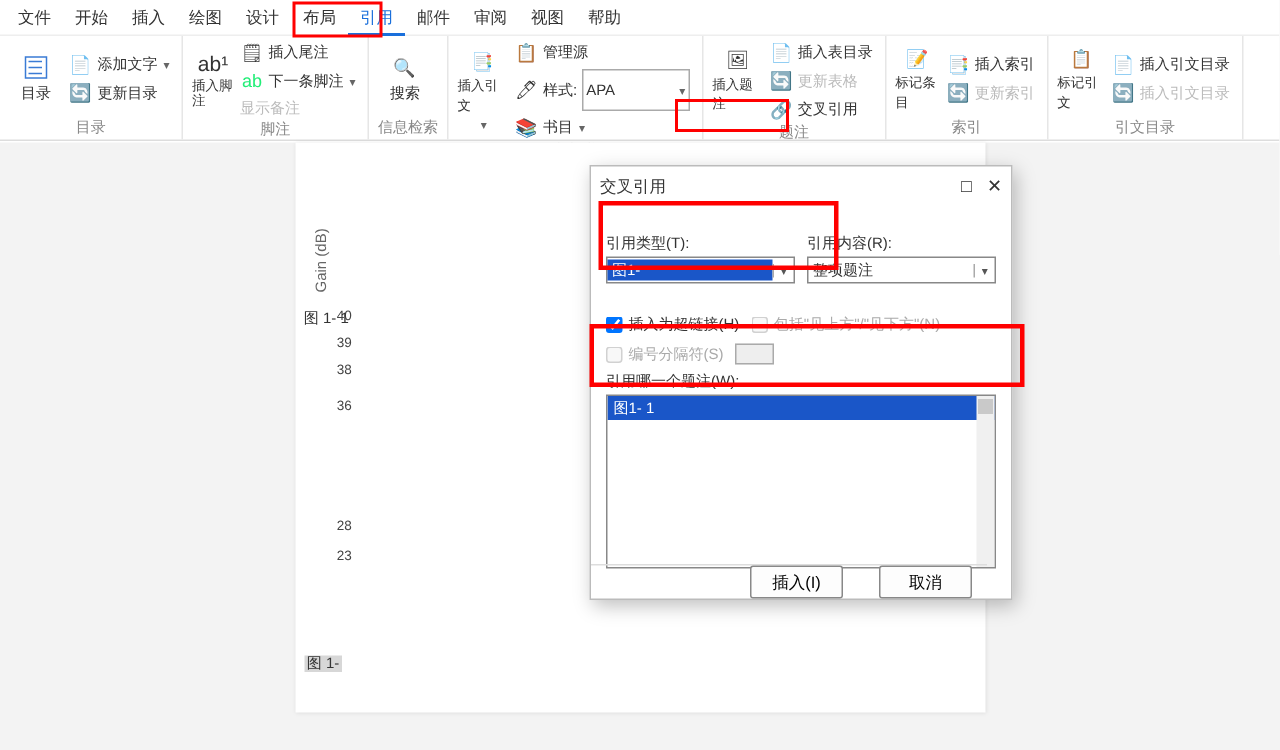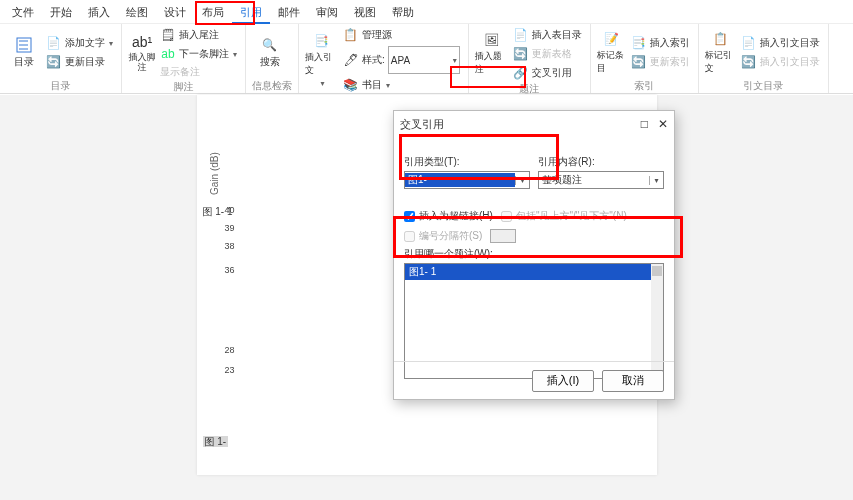--- a/index.html
+++ b/index.html
@@ -44,21 +44,21 @@
 .combo.sel .val{background:#1a56c8;color:#fff}
 .chk{display:flex;align-items:center;gap:4px;font-size:10px;margin-top:6px}
 .chk input{width:11px;height:11px}
 .sepbox{width:26px;height:14px;border:1px solid #aaa;background:#eee;margin-left:4px}
 .listlabel{font-size:10px;margin-top:4px}
 .listbox{border:1px solid #888;height:116px;margin-top:2px;overflow:auto;font-size:10px;background:#fff;position:relative}
 .listbox .item{padding:1px 4px}
 .listbox .item.sel{background:#1a56c8;color:#fff}
 .listbox .sb{position:absolute;right:0;top:0;width:12px;height:100%;background:#f0f0f0}
 .listbox .sb .th{position:absolute;right:1px;top:2px;width:10px;height:10px;background:#c9c9c9}
-.dlg-foot{position:absolute;left:0;right:0;bottom:0;height:38px;border-top:1px solid #ddd;display:flex;justify-content:flex-end;align-items:center;gap:8px;padding:0 10px}
+.dlg-foot{position:absolute;left:0;right:16px;bottom:0;height:23px;border-top:1px solid #ddd;display:flex;justify-content:flex-end;align-items:center;gap:24px;padding:0 10px}
 .btn{min-width:62px;height:22px;border:1px solid #888;background:#fdfdfd;font-size:11px;border-radius:2px;cursor:pointer}
 .hl-type{position:absolute;border:3px solid red;pointer-events:none;z-index:30}
 .hl1{left:399px;top:134px;width:160px;height:46px}
 .hl2{left:393px;top:216px;width:290px;height:42px}
 .styleSel{height:28px;border:1px solid #aaa;font-size:10px;display:flex;align-items:center;padding:0 2px;width:72px;background:#fff}
 </style>
 </head>
 <body>
 
 <div class="menubar">
@@ -103,21 +103,21 @@
           </div>
       </div>
     </div>
     <div class="grp-label">目录</div>
   </div>
 
   <div class="grp">
     <div class="grp-body">
       <div class="bigbtn" style="width:28px">
         <span class="ic" style="font-size:14px">ab¹</span>
-        <span style="font-size:9px;line-height:10px;text-align:center">插入脚注</span>
+        <span style="font-size:9px;line-height:10px;text-align:left">插入脚注</span>
       </div>
       <div class="col">
         <div class="smbtn">
             <span class="ic">🗒</span>
             <span>插入尾注</span>
           </div>
         <div class="smbtn">
             <span class="ic" style="color:#2e7">ab</span>
             <span>下一条脚注</span>
             <span class="tri">▾</span>

